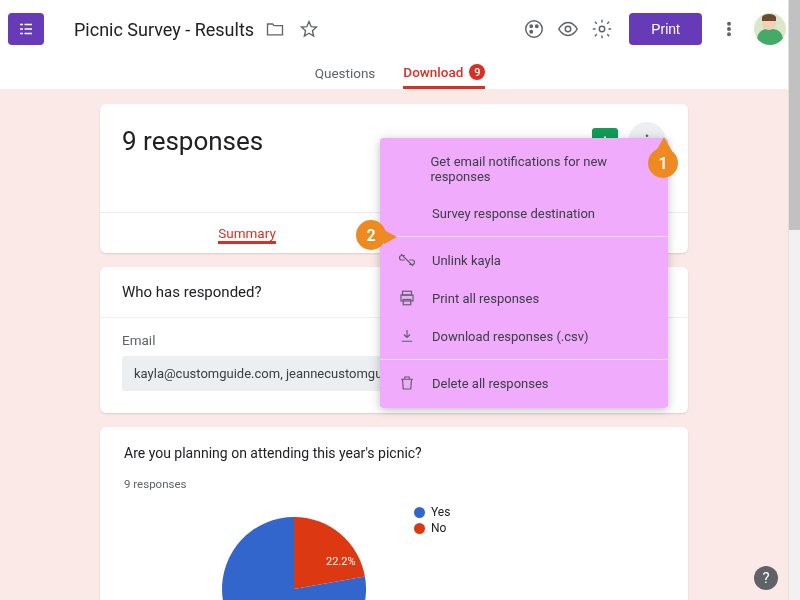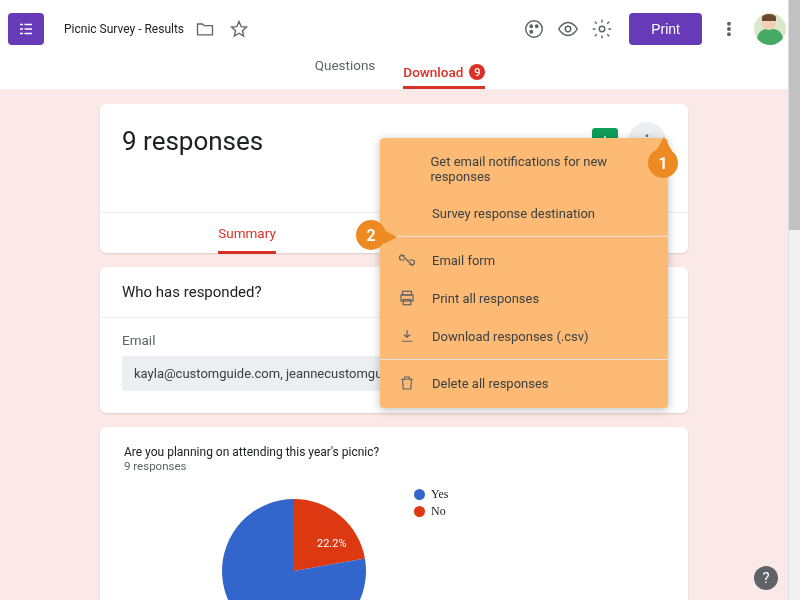--- a/index.html
+++ b/index.html
@@ -6,69 +6,69 @@
   body { font-family: "Roboto", Arial, sans-serif; background: #fff; color: #202124; width: 800px; height: 600px; overflow: hidden; position: relative; }
 
   
   .scrollbar-track { position:absolute; top:0; right:0; width:12px; height:600px; background:#f1f1f1; border-left:1px solid #e0e0e0;}
   .scrollbar-thumb { position:absolute; top:0; left:0; width:12px; height:230px; background:#c1c1c1; }
 
   
   .header { display:flex; align-items:center; gap:8px; padding:6px 14px 6px 8px; height:58px;}
   .forms-icon { width:36px; height:32px; background:#673ab7; border-radius:4px; display:flex; align-items:center; justify-content:center;}
   .forms-icon svg { fill:#fff;}
-  .title { font-size:12px; color:#202124; margin-left:12px;}
+  .title { font-size:18px; color:#202124; margin-left:22px;}
   .header-spacer { flex:1; }
   .hicon { width:26px; height:26px; display:flex; align-items:center; justify-content:center; cursor:pointer; color:#5f6368;}
   .hicon svg { stroke:#5f6368; fill:none; stroke-width:1.6;}
   .send-btn { background:#673ab7; color:#fff; border:none; border-radius:4px; padding:8px 22px; font-size:14px; font-weight:500; cursor:pointer; margin:0 6px;}
   .avatar { width:32px; height:32px; border-radius:50%; overflow:hidden; margin-left:4px; background:#dbe7c9; position:relative;}
   .avatar .face { position:absolute; top:3px; left:8px; width:14px; height:14px; border-radius:50%; background:#f2d0b8;}
   .avatar .hair { position:absolute; top:1px; left:8px; width:14px; height:7px; border-radius:50% 50% 0 0; background:#6b4a2f;}
   .avatar .body { position:absolute; bottom:0; left:3px; width:26px; height:16px; background:#4a6; border-radius:10px 10px 0 0;}
 
   
   .tabs-row { display:flex; justify-content:center; gap:28px; border-bottom:1px solid #eee; height:32px; align-items:flex-end;}
-  .tab { font-size:13.5px; color:#5f6368; padding-bottom:16px; cursor:pointer; display:flex; align-items:center; gap:6px;}
+  .tab { font-size:13.5px; color:#5f6368; padding-bottom:8px; cursor:pointer; display:flex; align-items:center; gap:6px;}
   .tab.active { color:#d93025; border-bottom:3px solid #d93025; padding-bottom:6px; font-weight:500;}
   .badge { background:#d93025; color:#fff; border-radius:50%; width:16px; height:16px; font-size:11px; display:flex; align-items:center; justify-content:center;}
 
   
   .canvas { background:#fbe9e7; width:788px; min-height:510px; padding:14px 100px 24px; position:relative;}
 
   .card { background:#fff; border-radius:6px; box-shadow:0 1px 2px rgba(0,0,0,.12); margin-bottom:14px; position:relative;}
   .card-inner { padding:18px 22px 14px;}
   .resp-title-row { display:flex; align-items:center;}
   .resp-title { font-size:26px; font-weight:400; flex:1;}
   .sheets-btn { width:26px; height:26px; border-radius:3px; background:#0f9d58; display:flex; align-items:center; justify-content:center; cursor:pointer;}
   .sheets-btn svg { fill:#fff; }
   .menu-btn { width:38px; height:38px; border-radius:50%; background:#eceff1; margin-left:10px; display:flex; align-items:center; justify-content:center; cursor:pointer;}
 
   .sub-tabs { display:flex; border-top:1px solid #eee; }
   .sub-tab { flex:1; text-align:center; font-size:13.5px; padding:12px 0; cursor:pointer; color:#5f6368;}
   .sub-tab.active { color:#d93025; }
-  .sub-tab.active span { border-bottom:3px solid #d93025; padding-bottom:10px;}
+  .sub-tab.active span { border-bottom:3px solid #d93025; }
 
   .resp-card .section-title { font-size:15px; padding:16px 22px; border-bottom:1px solid #eee;}
   .email-block { padding:14px 22px 22px; font-size:13.5px;}
   .email-label { color:#5f6368; margin-bottom:8px;}
   .email-row { background:#eceff1; padding:10px 12px; border-radius:3px; font-size:13px; color:#3c4043;}
 
   .chart-card { padding:18px 24px 6px;}
-  .chart-q { font-size:12px; margin-bottom:0;}
+  .chart-q { font-size:14px; margin-bottom:16px;}
   .chart-sub { font-size:11.5px; color:#5f6368;}
   .chart-area { display:flex; gap:30px; padding:8px 0 0 80px; align-items:flex-start;}
   .pie-wrap { position:relative; width:180px; height:180px;}
   .pct-label { position:absolute; color:#fff; font-size:11px;}
   .legend { padding-top:6px; font-size:12px;}
-  .legend-item { display:flex; align-items:center; gap:6px; margin-bottom:2px;font-family:Liberation Serif, serif;}
+  .legend-item { display:flex; align-items:center; gap:6px; margin-bottom:2px;}
   .swatch { width:11px; height:11px; border-radius:50%;}
 
   
-  .dropdown { position:absolute; top:138px; left:380px; width:288px; background:#fdba74; border-radius:4px; box-shadow:0 2px 10px rgba(0,0,0,.25); padding:6px 0; z-index:50;}
+  .dropdown { position:absolute; top:138px; left:380px; width:288px; background:#f0abfc; border-radius:4px; box-shadow:0 2px 10px rgba(0,0,0,.25); padding:6px 0; z-index:50;}
   .dropdown-item { display:flex; align-items:center; gap:16px; padding:10px 18px; font-size:13px; color:#3c4043; cursor:pointer;}
   .dropdown-divider { height:1px; background:#e0e0e0; margin:4px 0;}
   .dd-icon { width:18px; height:18px; display:flex; align-items:center; justify-content:center; color:#5f6368;}
   .dd-icon svg { stroke:#5f6368; fill:none; stroke-width:1.6;}
 
   
   .callout { position:absolute; width:30px; height:30px; border-radius:50%; background:#ed8b22; color:#fff; font-weight:600; display:flex; align-items:center; justify-content:center; font-size:16px; z-index:60;}
   .callout.c1 { top:148px; left:648px;}
   .callout.c2 { top:220px; left:356px;}
   .pointer { position:absolute; width:0; height:0; z-index:55;}
@@ -186,21 +186,21 @@
     <div class="chart-q">Are you planning on attending this year's picnic?</div>
     <div class="chart-sub">9 responses</div>
     <div class="chart-area">
       <div class="pie-wrap">
         <svg viewBox="0 0 100 100" width="180" height="180">
 
           <path d="M50 50 L50 10 A40 40 0 0 1 89.4 43.0 Z" fill="#dc3912"></path>
 
           <path d="M50 50 L89.4 43.0 A40 40 0 1 1 50 10 Z" fill="#3366cc"></path>
         </svg>
-        <div class="pct-label" style="top:56px; left:113px;">22.2%</div>
+        <div class="pct-label" style="top:56px; left:122px;">22.2%</div>
         
       </div>
       <div class="legend">
         <div class="legend-item">
           <div class="swatch" style="background:#3366cc"></div>
           <span>Yes</span>
         </div>
         <div class="legend-item">
           <div class="swatch" style="background:#dc3912"></div>
           <span>No</span>
@@ -220,21 +220,21 @@
     <div class="dd-icon"></div>
       <span>Survey response destination</span>
   </div>
   <div class="dropdown-divider"></div>
   <div class="dropdown-item">
     <div class="dd-icon">
         <svg width="18" height="18" viewBox="0 0 24 24">
           <path d="M9 12H5a3 3 0 010-6h4M15 12h4a3 3 0 010 6h-4M4 4l16 16"></path>
         </svg>
       </div>
-    <span>Email form</span>
+    <span>Unlink kayla</span>
   </div>
   <div class="dropdown-item">
     <div class="dd-icon">
         <svg width="18" height="18" viewBox="0 0 24 24">
           <rect x="6" y="3" width="12" height="5"></rect>
           <rect x="4" y="8" width="16" height="8"></rect>
           <rect x="7" y="14" width="10" height="7"></rect>
         </svg>
       </div>
     <span>Print all responses</span>

